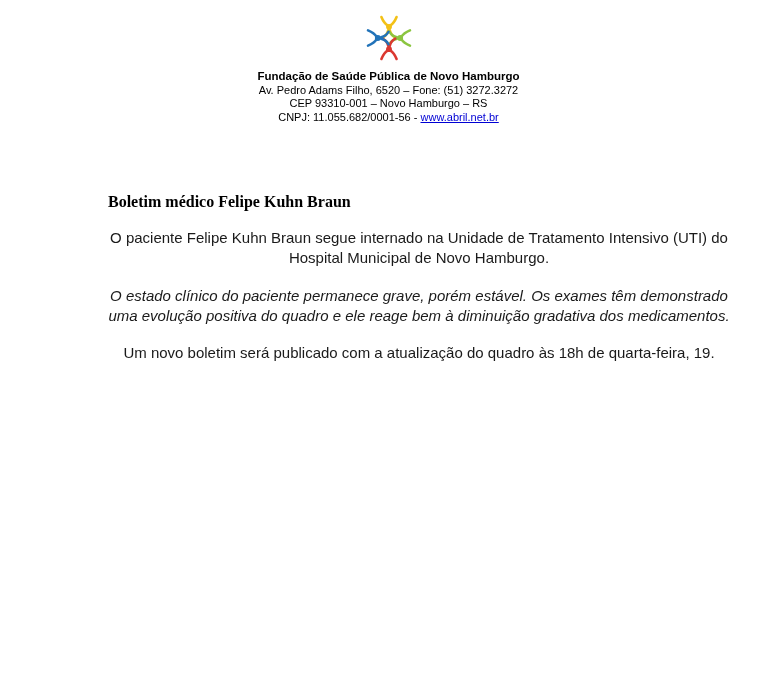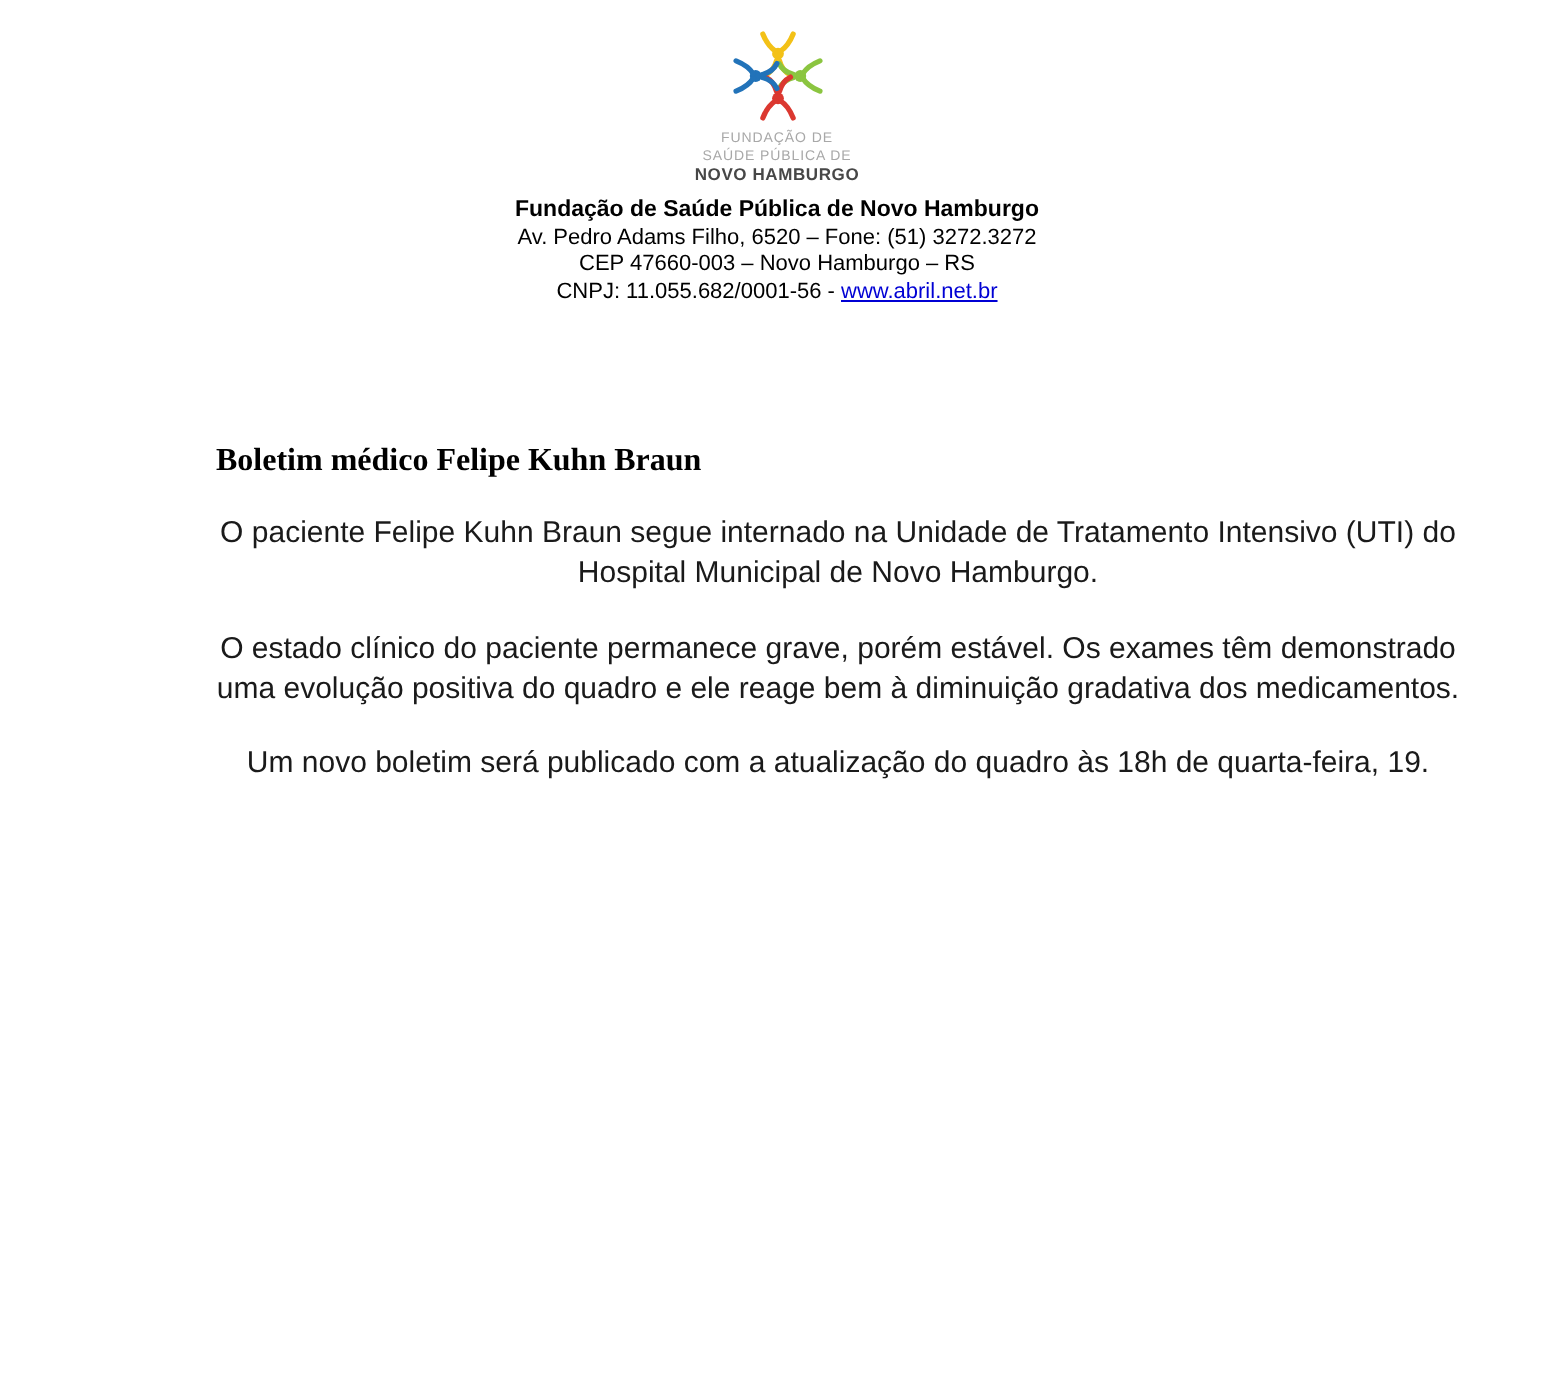--- a/index.html
+++ b/index.html
@@ -30,21 +30,21 @@
   .subject {
     margin:68px 47px 0 108px;
     font-family:"Liberation Serif", serif; font-size:16px; font-weight:bold;
     line-height:20px; color:#000;
   }
   .para {
     width:622px;
     margin:16px 47px 0 108px;
     font-size:15px; line-height:19.5px; color:#1a1a1a;text-align:center;
   }
-  .para.p2 { margin-top:19px; }
+  .para.p2 { margin-top:19px;font-style:italic; }
   .para.p3 { margin-top:18px; }
 </style>
 </head>
 <body>
 
 <div class="page">
 
   <header class="letterhead">
 
     <svg class="logo-mark" width="52" height="50" viewBox="-28 -28 56 56" xmlns="http://www.w3.org/2000/svg">
@@ -56,30 +56,25 @@
           <path d="M -0.8,-8.8 C -1.8,-5 -3.8,-2.2 -7,-0.6"></path>
           <path d="M 0.8,-8.8 C 1.8,-5 3.8,-2.2 7,-0.6"></path>
         </g>
       </defs>
       <use href="#fig" color="#f3c117"></use>
       <use href="#fig" transform="rotate(90)" color="#8bc540"></use>
       <use href="#fig" transform="rotate(180)" color="#db3830"></use>
       <use href="#fig" transform="rotate(270)" color="#2273b9"></use>
     </svg>
 
-    <div class="logo-caption">
-      <div class="cap">FUNDAÇÃO DE</div>
-      <div class="cap">SAÚDE PÚBLICA DE</div>
-      <div class="cap-strong">NOVO HAMBURGO</div>
-    </div>
 
     <div class="contact">
       <div class="org-name">Fundação de Saúde Pública de Novo Hamburgo</div>
       <div>Av. Pedro Adams Filho, 6520 – Fone: (51) 3272.3272</div>
-      <div>CEP 47660-003 – Novo Hamburgo – RS</div>
+      <div>CEP 93310-001 – Novo Hamburgo – RS</div>
       <div>
         <span>CNPJ: 11.055.682/0001-56 - </span><a class="site-link" href="#">www.abril.net.br</a>
       </div>
     </div>
 
   </header>
 
 
   <main>
     <h1 class="subject">Boletim médico Felipe Kuhn Braun</h1>

